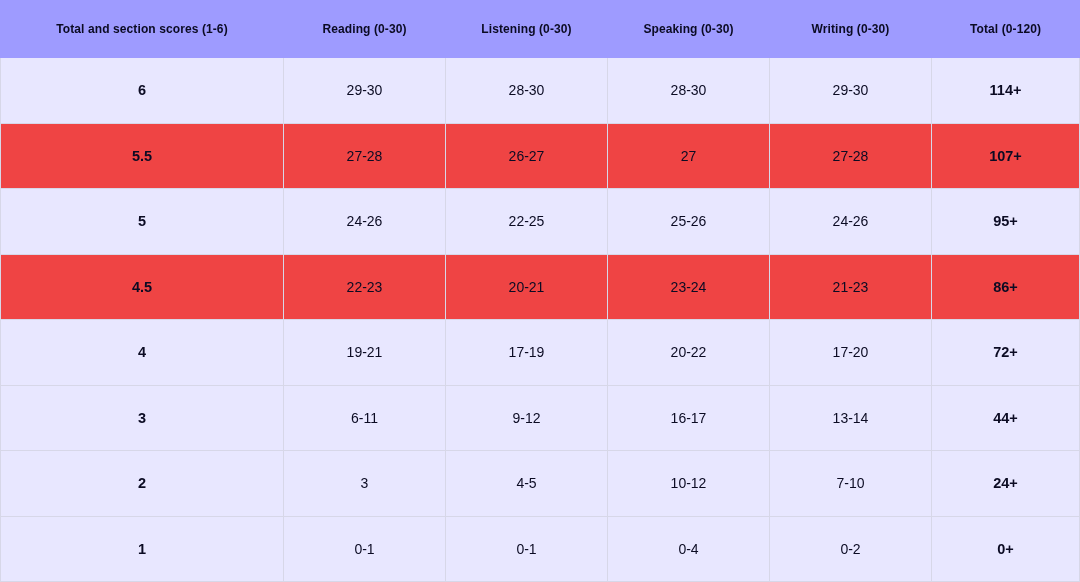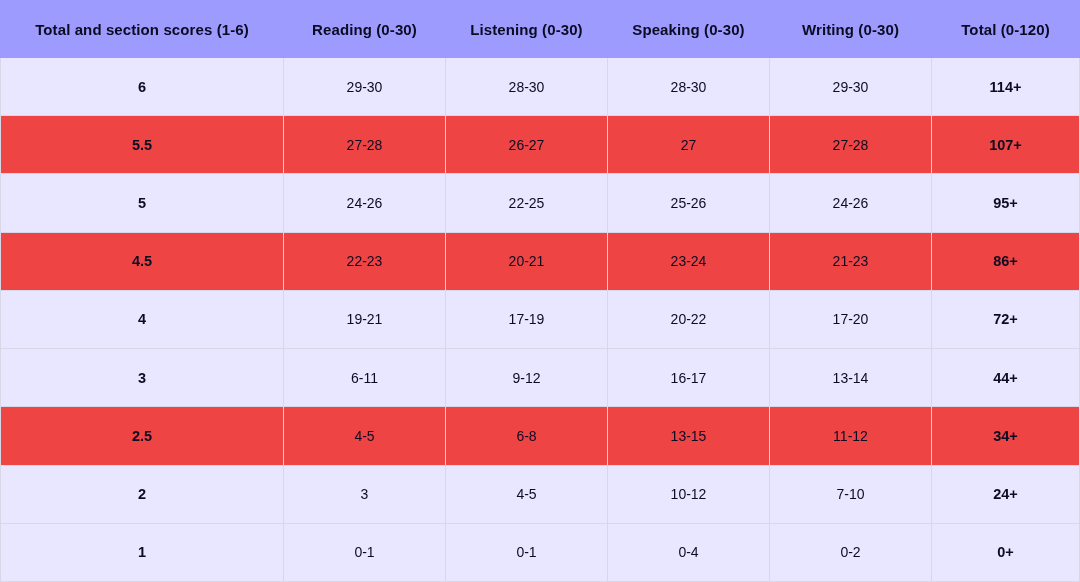--- a/index.html
+++ b/index.html
@@ -22,21 +22,21 @@
   #score-table th,
   #score-table td {
     border: 1px solid #d7d7e8;
     text-align: center;
     vertical-align: middle;
     color: #0b0b23;
   }
   #score-table thead th {
     background: #9e9bff;
     color: #0b0b23;
-    font-size: 15px;
+    font-size: 12px;
     font-weight: bold;
     height: 54px;
     border-color: #9e9bff;
     letter-spacing: 0.1px;
   }
   #score-table thead th:first-child {
     width: 280px;
   }
   #score-table thead th.total-col {
     width: 145px;
@@ -113,28 +113,20 @@
       <td class="total-cell">72+</td>
     </tr>
     <tr class="shade">
       <td class="band-cell">3</td>
       <td>6-11</td>
       <td>9-12</td>
       <td>16-17</td>
       <td>13-14</td>
       <td class="total-cell">44+</td>
     </tr>
-    <tr class="plain">
-      <td class="band-cell">2.5</td>
-      <td>4-5</td>
-      <td>6-8</td>
-      <td>13-15</td>
-      <td>11-12</td>
-      <td class="total-cell">34+</td>
-    </tr>
     <tr class="shade">
       <td class="band-cell">2</td>
       <td>3</td>
       <td>4-5</td>
       <td>10-12</td>
       <td>7-10</td>
       <td class="total-cell">24+</td>
     </tr>
     <tr class="shade">
       <td class="band-cell">1</td>

